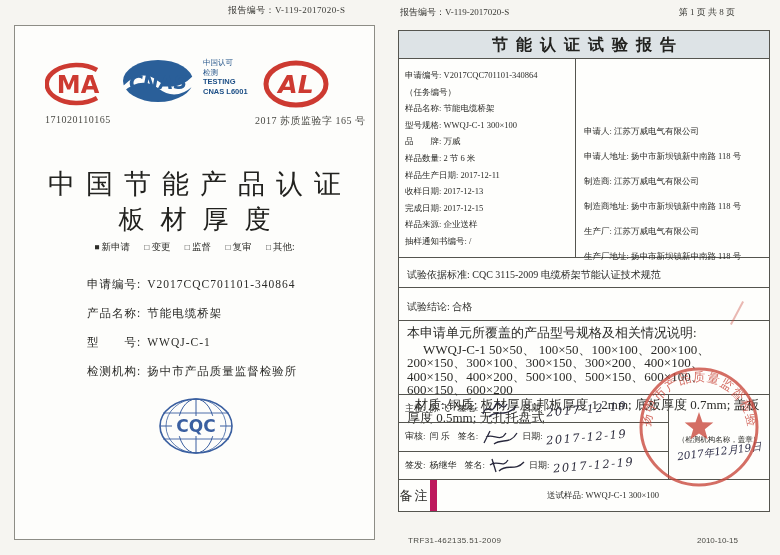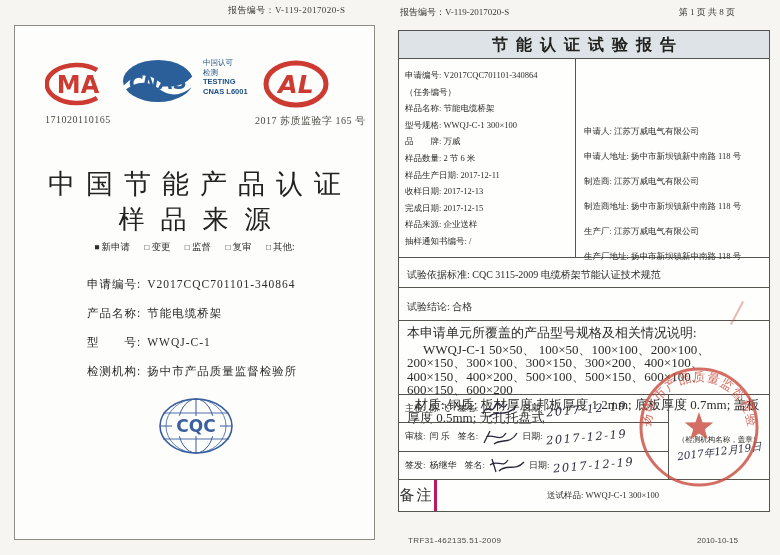--- a/index.html
+++ b/index.html
@@ -51,21 +51,21 @@
   .rt-sigblock { display:flex; height:85px; border-bottom:1px solid #55554f; }
   .rt-sig-l { width:270px; border-right:1px solid #55554f; display:flex; flex-direction:column; }
   .sig-row { flex:1; display:flex; align-items:center; padding:0 6px; font-size:9px; white-space:nowrap; }
   .sig-row + .sig-row { border-top:1px solid #55554f; }
   .sig-row .name { margin:0 8px 0 4px; }
   .sig-scribble { margin:0 2px; flex:0 0 auto; }
   .hand { display:inline-block; font-family:"DejaVu Serif", serif; font-style:italic; font-size:11.5px; color:#2c2c3d; transform:rotate(-5deg); letter-spacing:1.5px; margin-left:3px; }
   .rt-seal-cell { flex:1; position:relative; font-size:7.5px; text-align:center; padding-top:40px; color:#2e2e2a; }
   .rt-seal-cell .hand2 { display:inline-block; font-family:"DejaVu Serif", serif; font-style:italic; font-size:10.5px; color:#30304a; transform:rotate(-7deg); }
   .rt-remark { display:flex; height:31px; }
-  .rt-remark .rlab { width:38px; border-right:3px solid #be185d; display:flex; align-items:center; justify-content:center; font-size:15px; letter-spacing:2px; }
+  .rt-remark .rlab { width:38px; border-right:7px solid #be185d; display:flex; align-items:center; justify-content:center; font-size:13px; letter-spacing:2px; }
   .rt-remark .rval { flex:1; display:flex; align-items:center; justify-content:center; font-size:8.5px; }
   .stamp { position:absolute; left:636px; top:364px; opacity:.78; pointer-events:none; }
   .stray-ink { position:absolute; left:736px; top:300px; width:2px; height:26px; background:rgba(201,70,58,.38); transform:rotate(28deg); }
   .footer-l { position:absolute; left:408px; top:536px; font-size:8px; font-family:"Liberation Sans", sans-serif; color:#4a4a45; letter-spacing:.4px; }
   .footer-r { position:absolute; left:697px; top:536px; font-size:8px; font-family:"Liberation Sans", sans-serif; color:#4a4a45; }
   svg text { font-family:"DejaVu Sans", sans-serif; }
 </style>
 </head>
 <body>
 
@@ -97,21 +97,21 @@
 
   <div class="logo logo-cal">
     <svg width="66" height="48" viewBox="0 0 66 48">
       <ellipse cx="33" cy="24" rx="30" ry="21" fill="none" stroke="#cd3a31" stroke-width="5"></ellipse>
       <text x="33" y="33" text-anchor="middle" font-size="25" font-weight="bold" font-style="italic" fill="#cd3a31">AL</text>
     </svg>
   </div>
   <div class="logo-num cal-num">2017 苏质监验字 165 号</div>
 
   <div class="title1">中国节能产品认证</div>
-  <div class="title2">样品来源</div>
+  <div class="title2">板材厚度</div>
 
   <div class="chkrow">
     <span class="cb"><span class="g">■</span><span>新申请</span></span>
     <span class="cb"><span class="g">□</span><span>变更</span></span>
     <span class="cb"><span class="g">□</span><span>监督</span></span>
     <span class="cb"><span class="g">□</span><span>复审</span></span>
     <span class="cb"><span class="g">□</span><span>其他:</span></span>
   </div>
 
   <div class="lfields">

